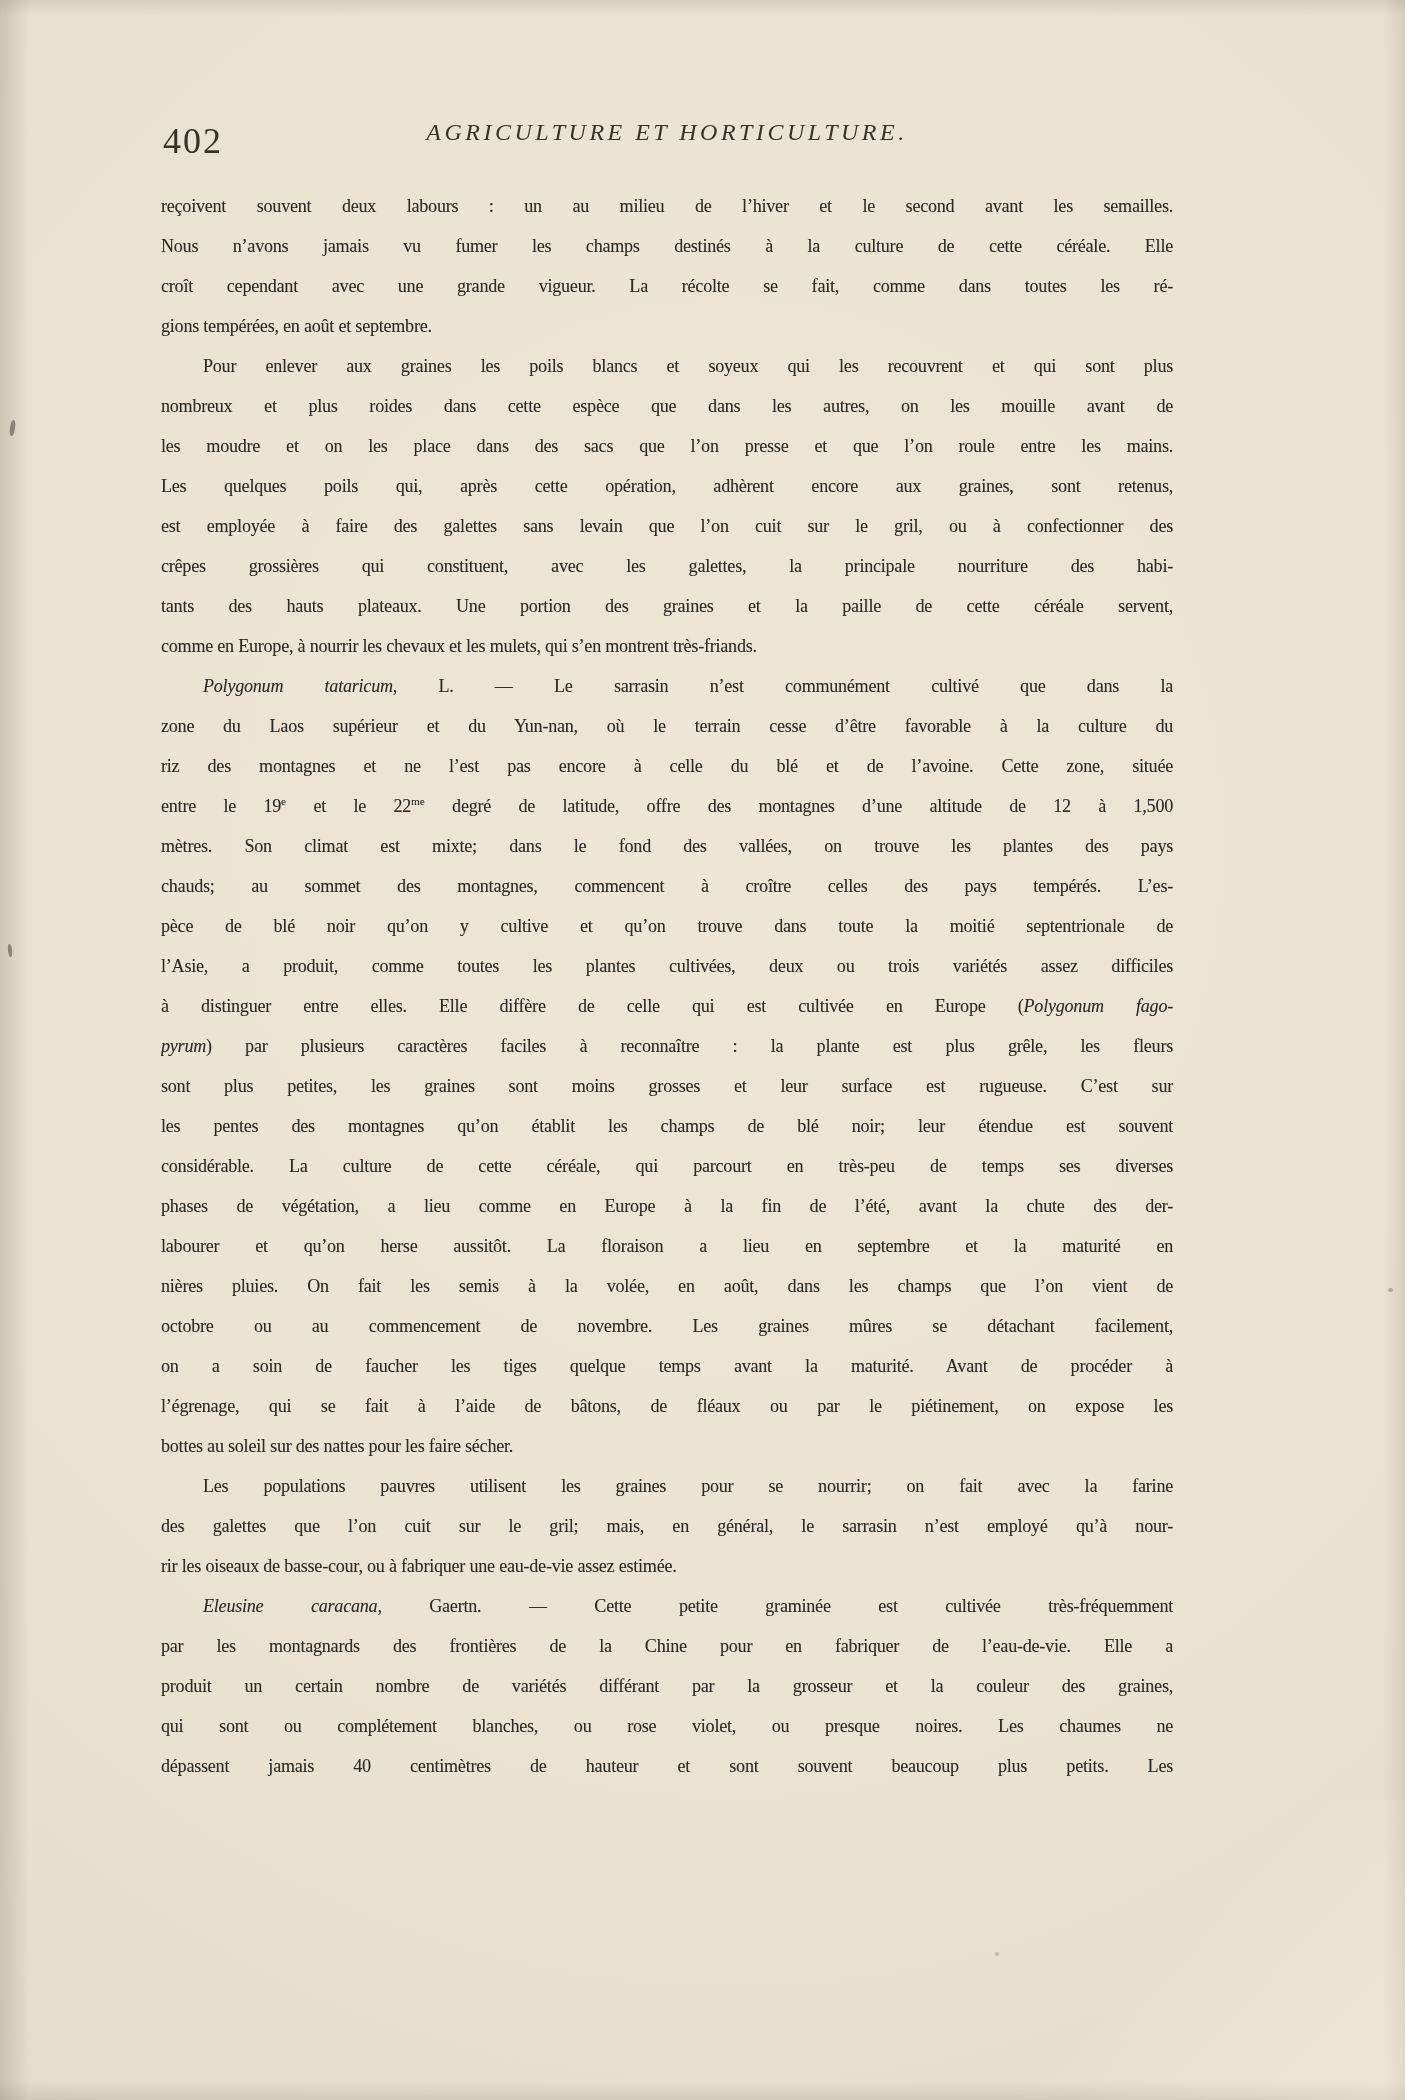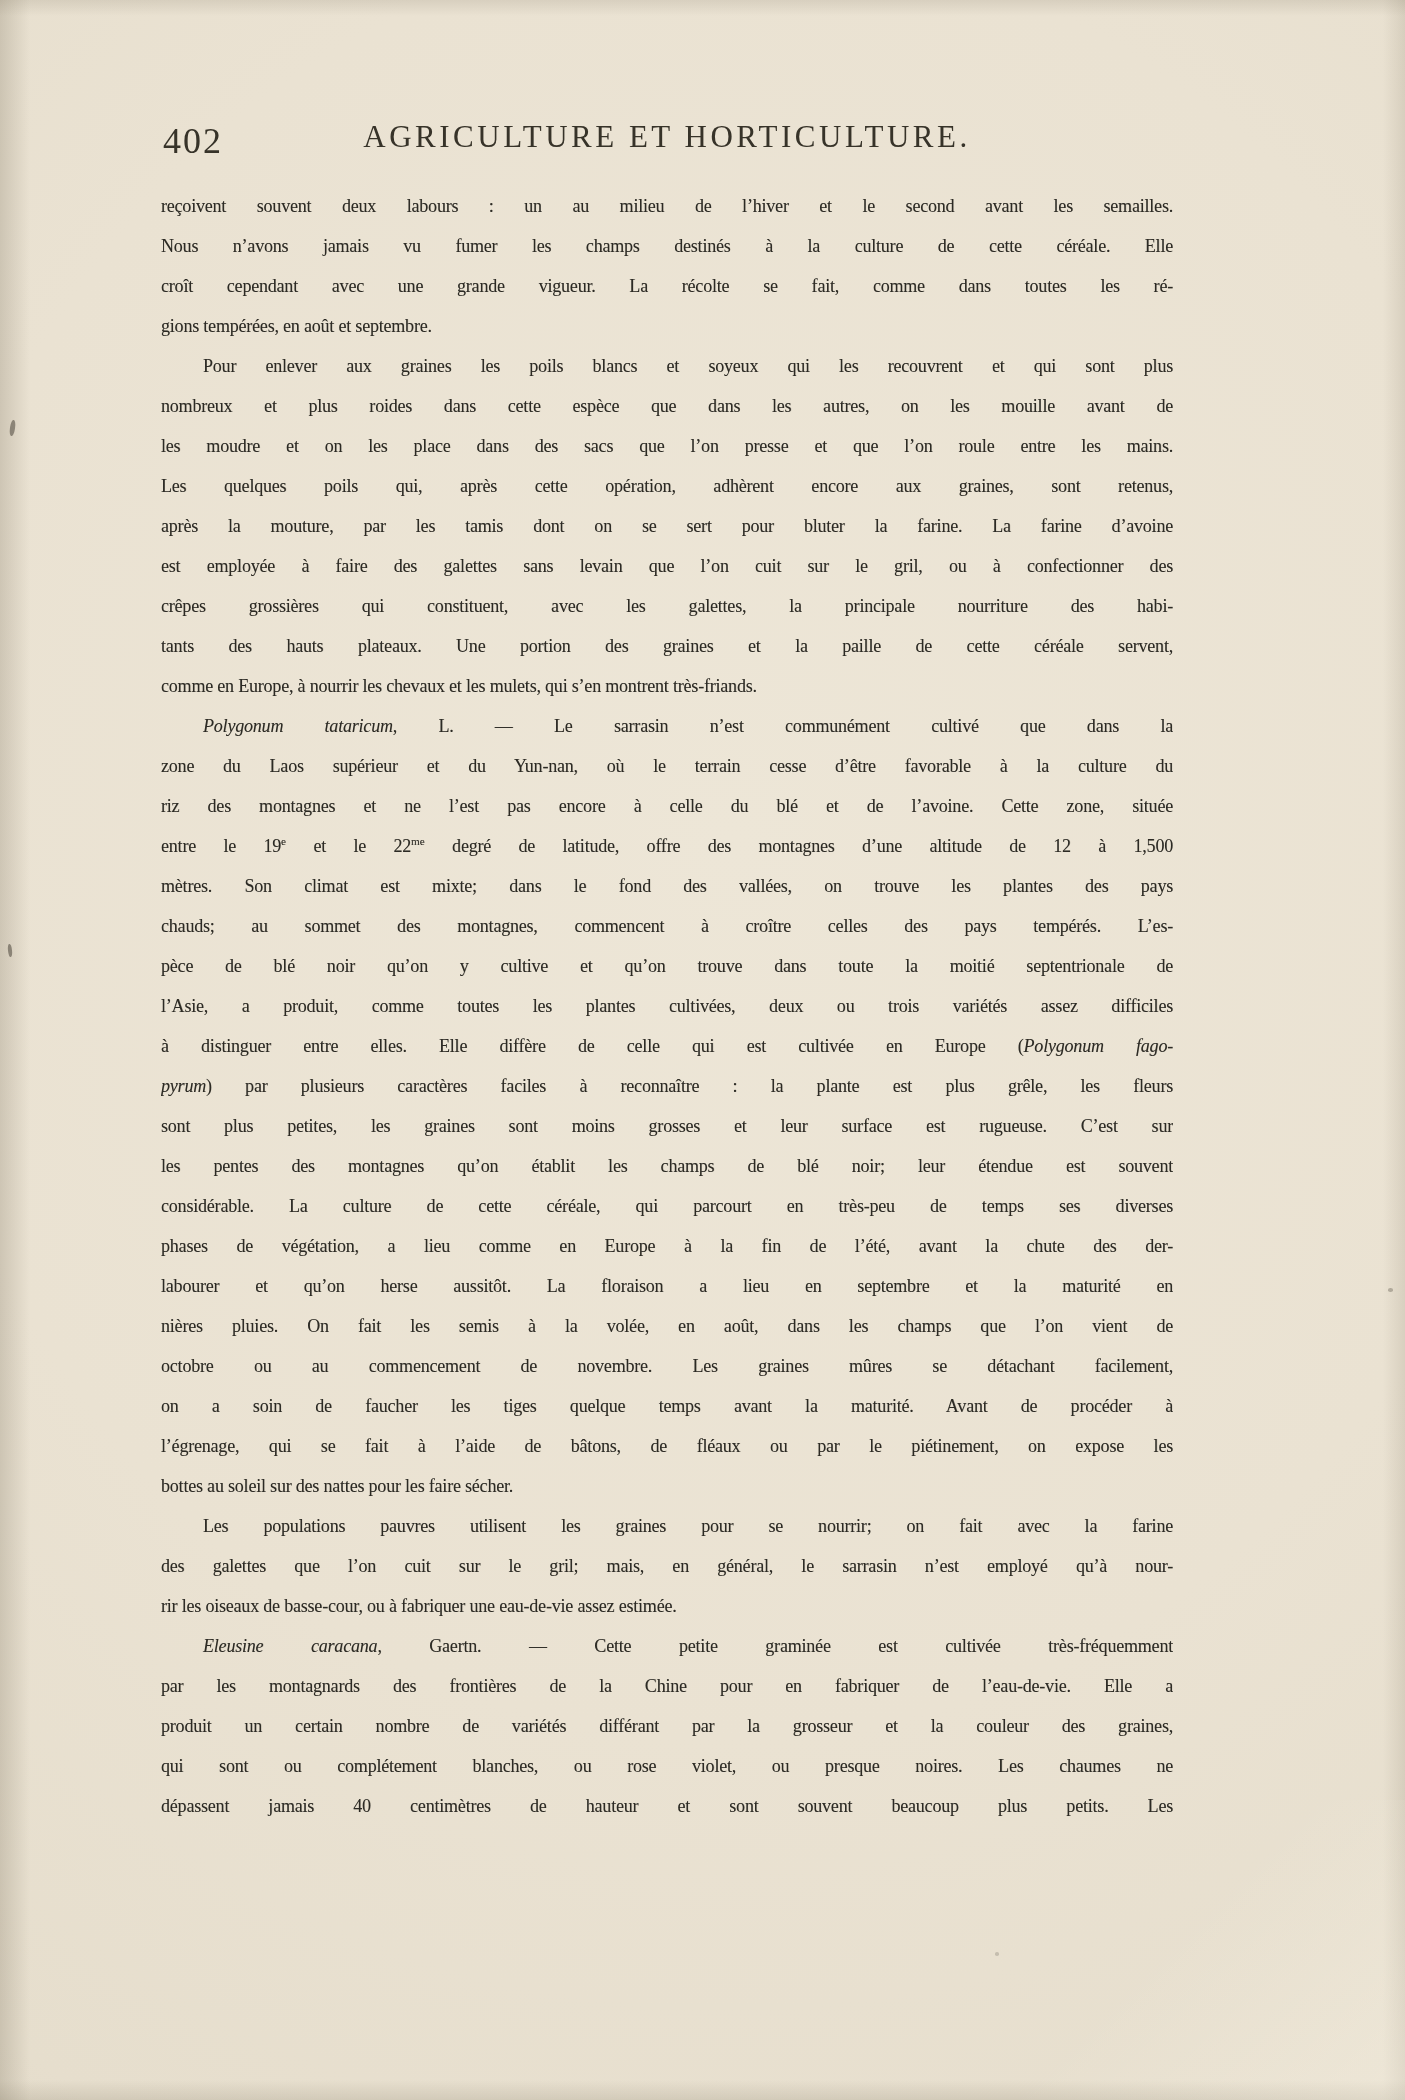--- a/index.html
+++ b/index.html
@@ -24,22 +24,22 @@
   .edge-bottom{left:0;bottom:0;right:0;height:20px;
     background:linear-gradient(to top, rgba(105,95,75,.16), rgba(105,95,75,0));}
   .corner-sheen{right:0;bottom:0;width:420px;height:300px;
     background:linear-gradient(315deg, rgba(255,250,238,.30) 0%, rgba(255,250,238,0) 55%);}
   .pagenum{
     position:absolute;left:163px;top:120px;
     font-size:36px;letter-spacing:2px;color:#373329;
   }
   .title{
     position:absolute;left:160px;top:119px;width:1014px;
-    text-align:center;font-size:31px;letter-spacing:3.5px;
-    color:#373329;white-space:nowrap;
+    text-align:center;font-size:24px;letter-spacing:3.5px;
+    color:#373329;white-space:nowrap;font-style:italic;
   }
   .text-block{
     position:absolute;left:161px;top:186px;width:1012px;
     font-size:18px;line-height:40px;letter-spacing:-0.2px;
     color:#2c2a24;
     text-shadow:0.3px 0.3px 0.6px rgba(44,42,36,.30);
   }
   .line{
     height:40px;overflow:hidden;
     text-align:justify;text-align-last:justify;
@@ -69,21 +69,20 @@
 
   <div class="text-block">
       <div class="line">reçoivent souvent deux labours : un au milieu de l’hiver et le second avant les semailles.</div>
       <div class="line">Nous n’avons jamais vu fumer les champs destinés à la culture de cette céréale. Elle</div>
       <div class="line">croît cependant avec une grande vigueur. La récolte se fait, comme dans toutes les ré-</div>
       <div class="line end">gions tempérées, en août et septembre.</div>
       <div class="line indent">Pour enlever aux graines les poils blancs et soyeux qui les recouvrent et qui sont plus</div>
       <div class="line">nombreux et plus roides dans cette espèce que dans les autres, on les mouille avant de</div>
       <div class="line">les moudre et on les place dans des sacs que l’on presse et que l’on roule entre les mains.</div>
       <div class="line">Les quelques poils qui, après cette opération, adhèrent encore aux graines, sont retenus,</div>
-      <div class="line">après la mouture, par les tamis dont on se sert pour bluter la farine. La farine d’avoine</div>
       <div class="line">est employée à faire des galettes sans levain que l’on cuit sur le gril, ou à confectionner des</div>
       <div class="line">crêpes grossières qui constituent, avec les galettes, la principale nourriture des habi-</div>
       <div class="line">tants des hauts plateaux. Une portion des graines et la paille de cette céréale servent,</div>
       <div class="line end">comme en Europe, à nourrir les chevaux et les mulets, qui s’en montrent très-friands.</div>
       <div class="line indent"><span class="it">Polygonum tataricum</span>, L. — Le sarrasin n’est communément cultivé que dans la</div>
       <div class="line">zone du Laos supérieur et du Yun-nan, où le terrain cesse d’être favorable à la culture du</div>
       <div class="line">riz des montagnes et ne l’est pas encore à celle du blé et de l’avoine. Cette zone, située</div>
       <div class="line">entre le 19<sup>e</sup> et le 22<sup>me</sup> degré de latitude, offre des montagnes d’une altitude de 12 à 1,500</div>
       <div class="line">mètres. Son climat est mixte; dans le fond des vallées, on trouve les plantes des pays</div>
       <div class="line">chauds; au sommet des montagnes, commencent à croître celles des pays tempérés. L’es-</div>

